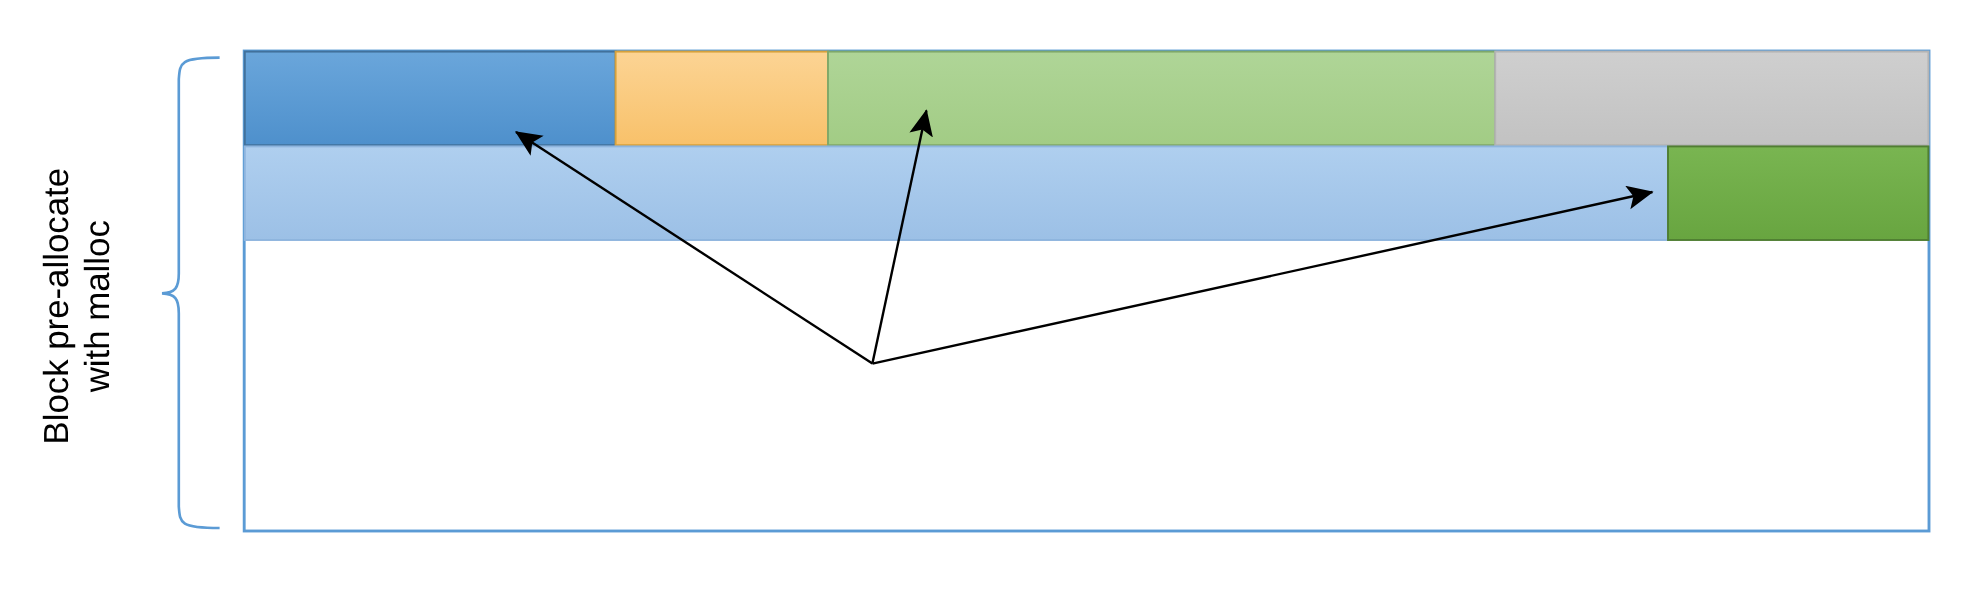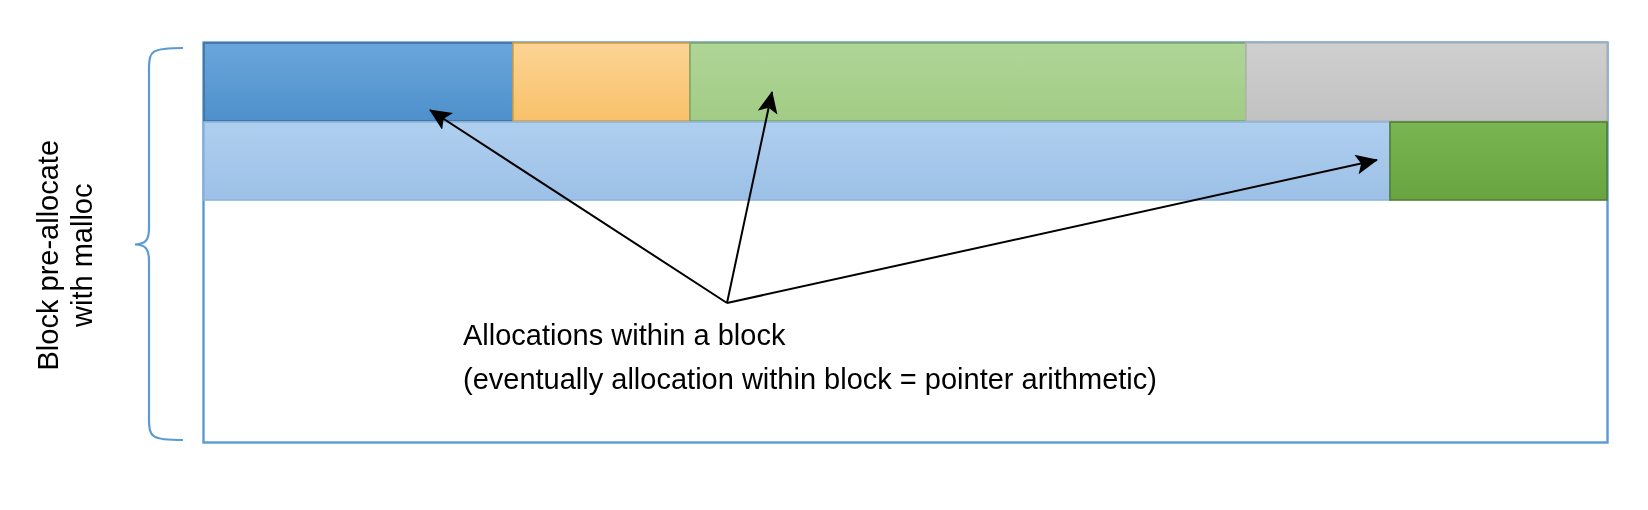--- a/index.html
+++ b/index.html
@@ -125,18 +125,14 @@
       <rect x="1390" y="122" width="217" height="78" fill="url(#gradDarkGreen)" stroke="#507E32" stroke-width="1.6"></rect>
     </g>
 
     <g>
       <line x1="727" y1="303" x2="430" y2="110" stroke="#000000" stroke-width="2" marker-end="url(#ah)"></line>
       <line x1="727" y1="303" x2="772" y2="92" stroke="#000000" stroke-width="2" marker-end="url(#ah)"></line>
       <line x1="727" y1="303" x2="1377" y2="160" stroke="#000000" stroke-width="2" marker-end="url(#ah)"></line>
     </g>
   </svg>
 
-  <div id="caption">
-    <div>Allocations within a block</div>
-    <div>(eventually allocation within block = pointer arithmetic)</div>
-  </div>
 
 </div>
 
 </body></html>

